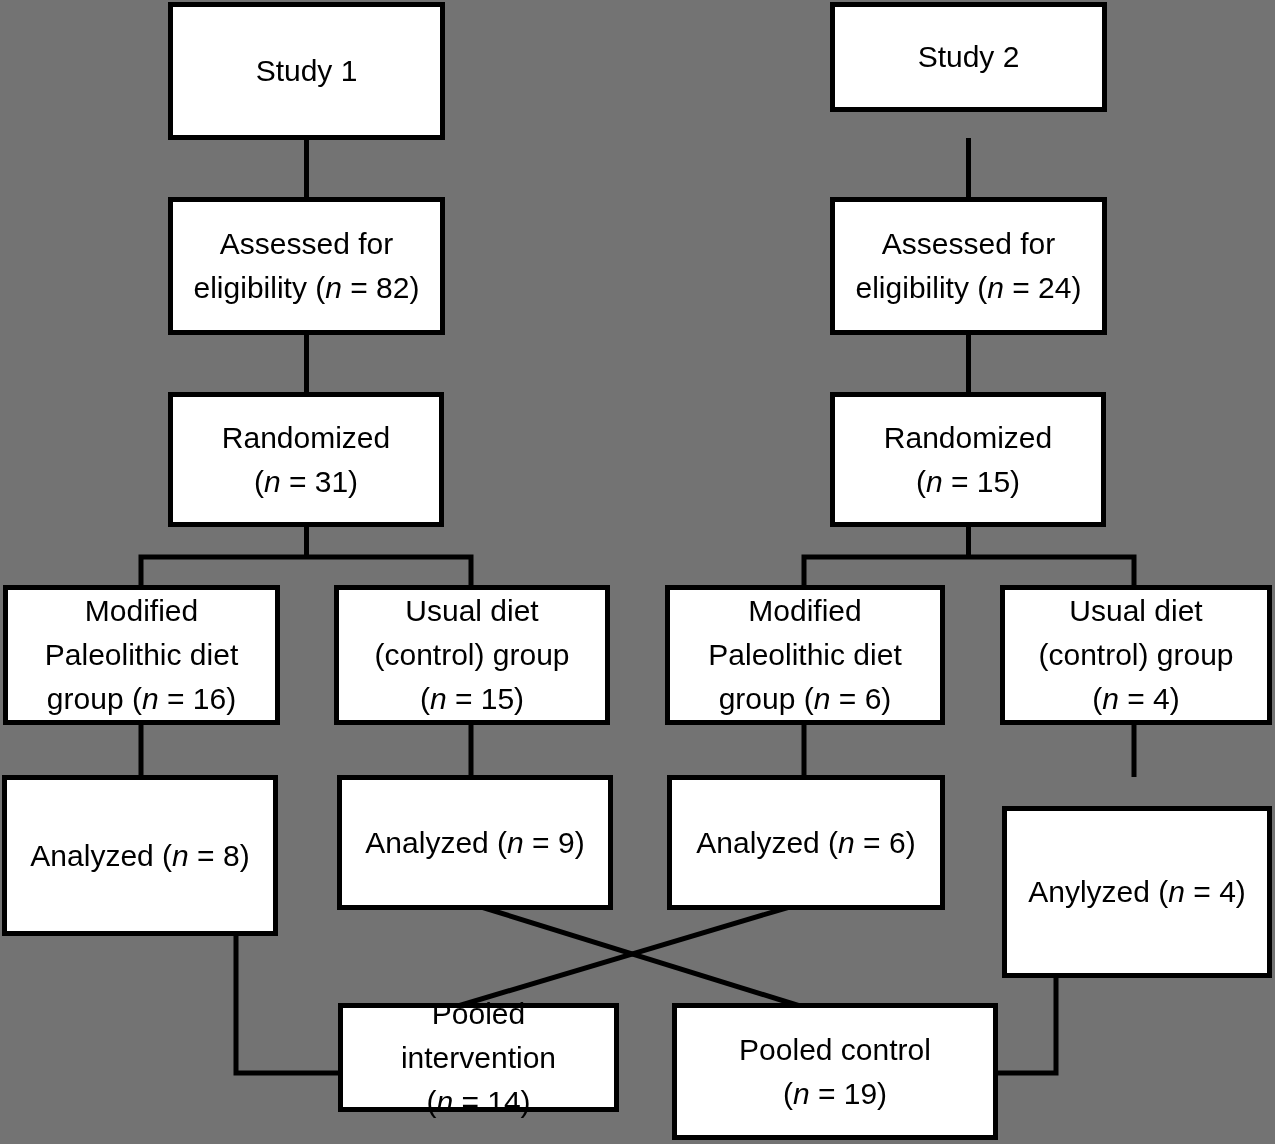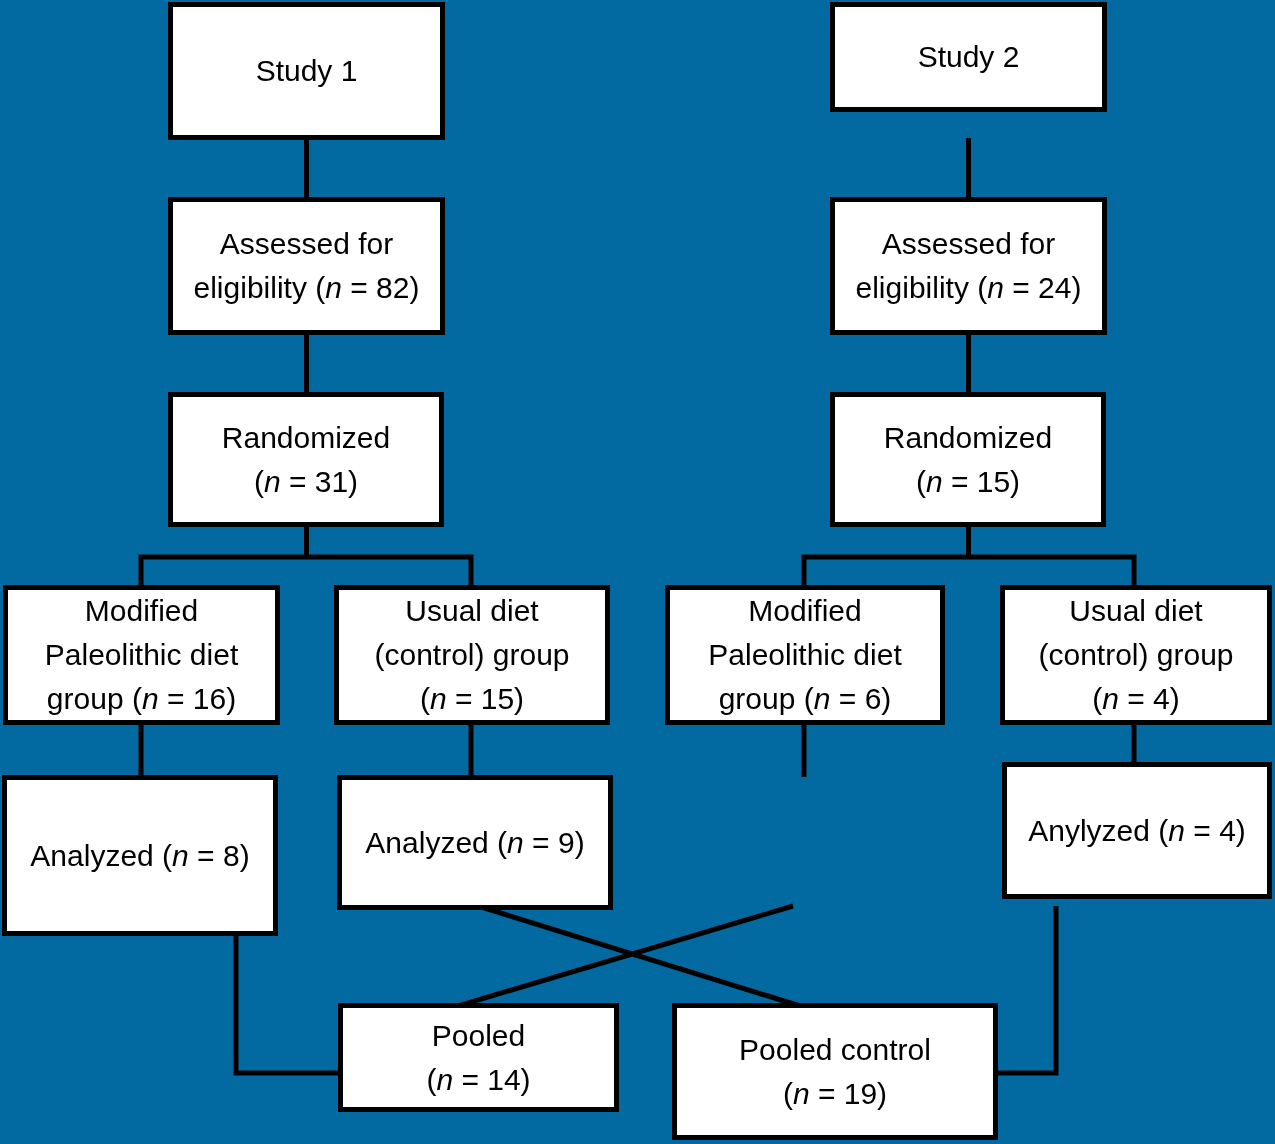--- a/index.html
+++ b/index.html
@@ -1,19 +1,19 @@
 <!DOCTYPE html>
 <html><head>
 <meta charset="utf-8">
 <style>
   html,body{margin:0;padding:0;background:#ffffff;}
   .canvas{
     position:relative;
     width:1275px;height:1144px;
-    background:#0369a1;
+    background:#737373;
     font-family:"Liberation Sans", sans-serif;
     color:#000000;
     overflow:hidden;
   }
   svg.edges{position:absolute;left:0;top:0;width:1275px;height:1144px;}
   svg.edges path{stroke:#000000;stroke-width:5;fill:none;}
   .box{
     position:absolute;
     box-sizing:border-box;
     background:#ffffff;
@@ -102,27 +102,31 @@
   </div>
 
   <div class="box" style="left:2px;top:775px;width:276px;height:161px">
     <div class="ln"><span>Analyzed (</span><i class="nvar">n</i><span> = 8)</span></div>
   </div>
 
   <div class="box" style="left:337px;top:775px;width:276px;height:135px">
     <div class="ln"><span>Analyzed (</span><i class="nvar">n</i><span> = 9)</span></div>
   </div>
 
+  <div class="box" style="left:667px;top:775px;width:278px;height:135px">
+    <div class="ln"><span>Analyzed (</span><i class="nvar">n</i><span> = 6)</span></div>
+  </div>
 
-  <div class="box" style="left:1002px;top:762px;width:270px;height:137px">
+  <div class="box" style="left:1002px;top:806px;width:270px;height:172px">
     <div class="ln"><span>Anylyzed (</span><i class="nvar">n</i><span> = 4)</span></div>
   </div>
 
   <div class="box" style="left:338px;top:1003px;width:281px;height:109px">
     <div class="ln"><span>Pooled</span></div>
+    <div class="ln"><span>intervention</span></div>
     <div class="ln"><span>(</span><i class="nvar">n</i><span> = 14)</span></div>
   </div>
 
   <div class="box" style="left:672px;top:1003px;width:326px;height:137px">
     <div class="ln"><span>Pooled control</span></div>
     <div class="ln"><span>(</span><i class="nvar">n</i><span> = 19)</span></div>
   </div>
 
 </div>
 

